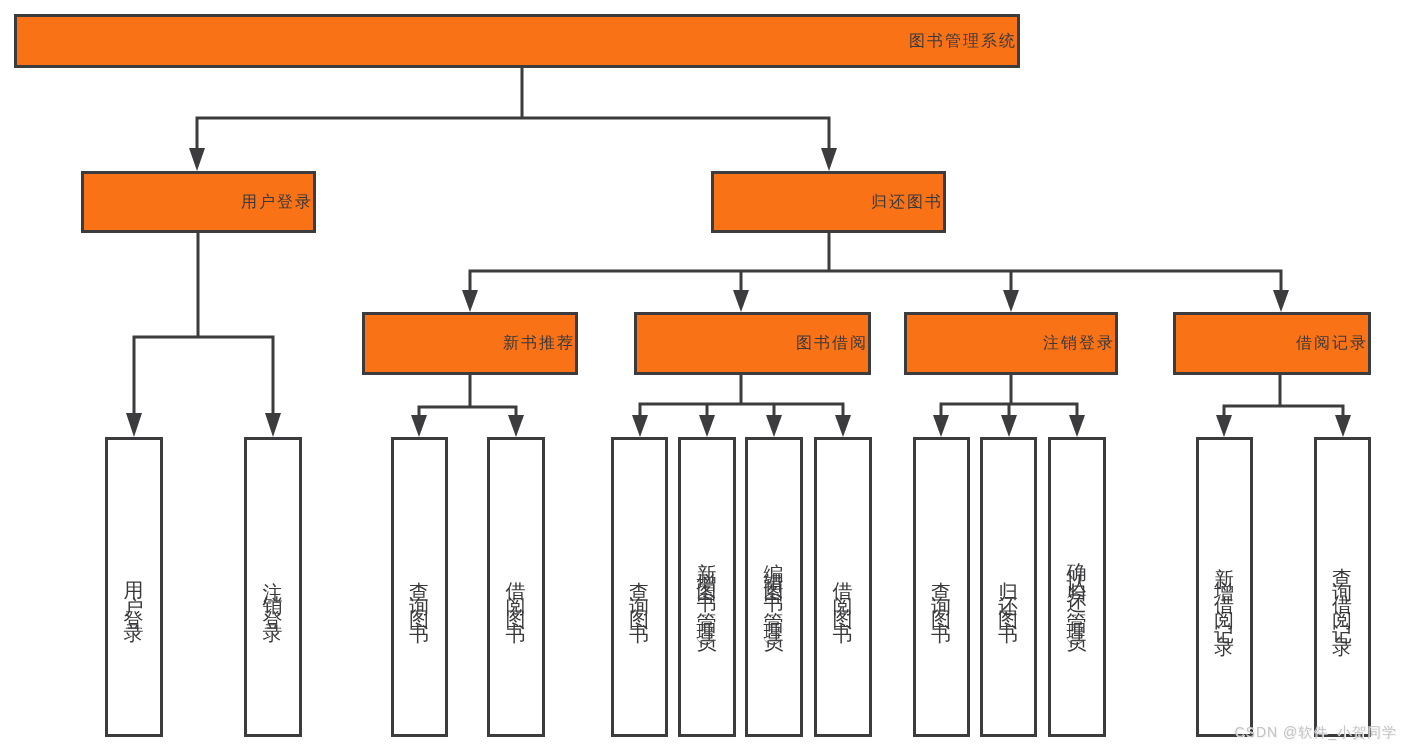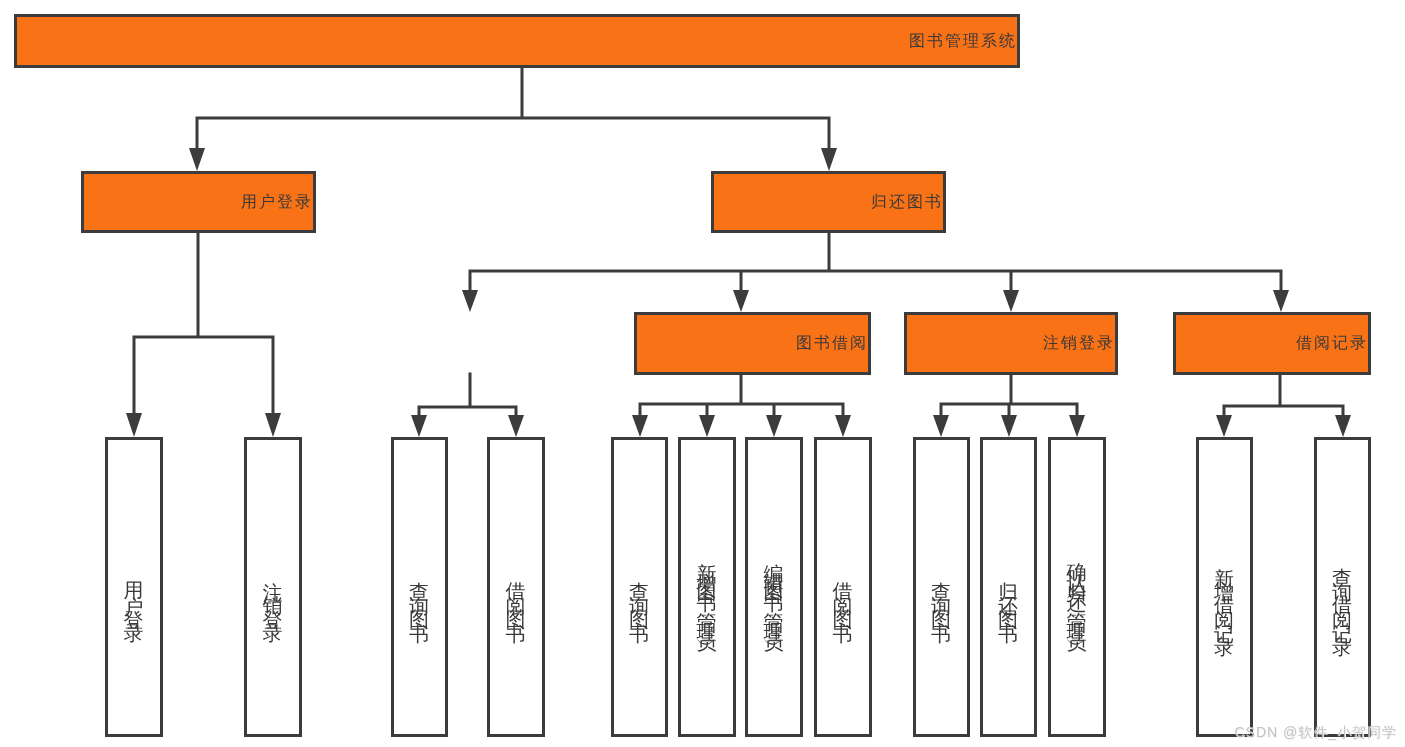--- a/index.html
+++ b/index.html
@@ -111,20 +111,23 @@
     <span>图书管理系统</span>
   </div>
 
   <div class="hbox" style="left:81px; top:171px; width:235px; height:62px;">
     <span>用户登录</span>
   </div>
   <div class="hbox" style="left:711px; top:171px; width:235px; height:62px;">
     <span>归还图书</span>
   </div>
 
+  <div class="hbox" style="left:362px; top:312px; width:216px; height:63px;">
+    <span>新书推荐</span>
+  </div>
   <div class="hbox" style="left:634px; top:312px; width:237px; height:63px;">
     <span>图书借阅</span>
   </div>
   <div class="hbox" style="left:904px; top:312px; width:214px; height:63px;">
     <span>注销登录</span>
   </div>
   <div class="hbox" style="left:1173px; top:312px; width:198px; height:63px;">
     <span>借阅记录</span>
   </div>
 

